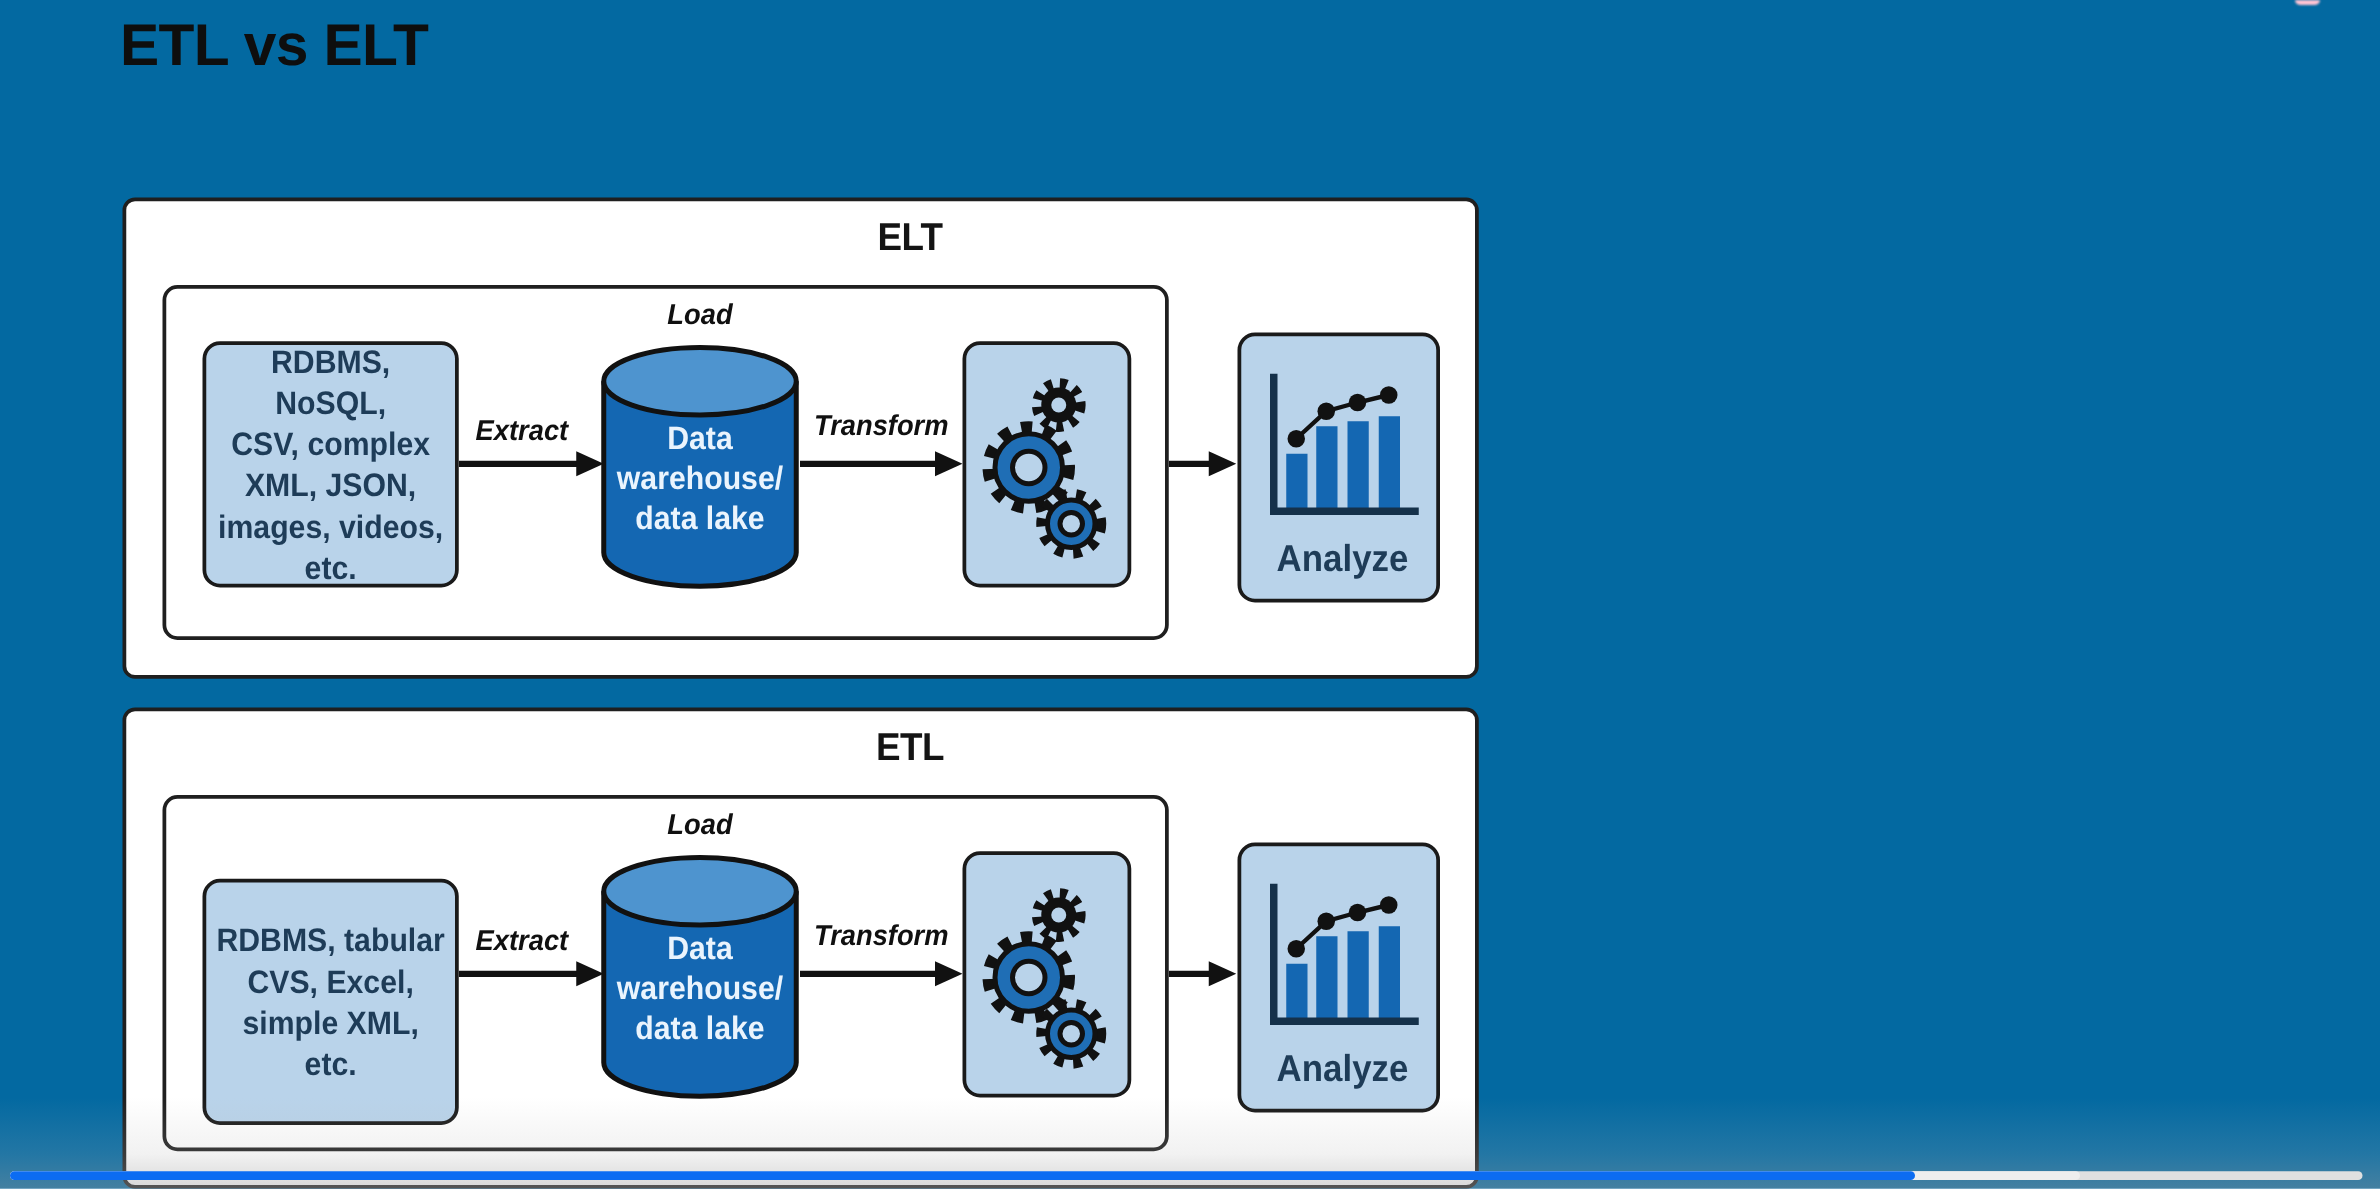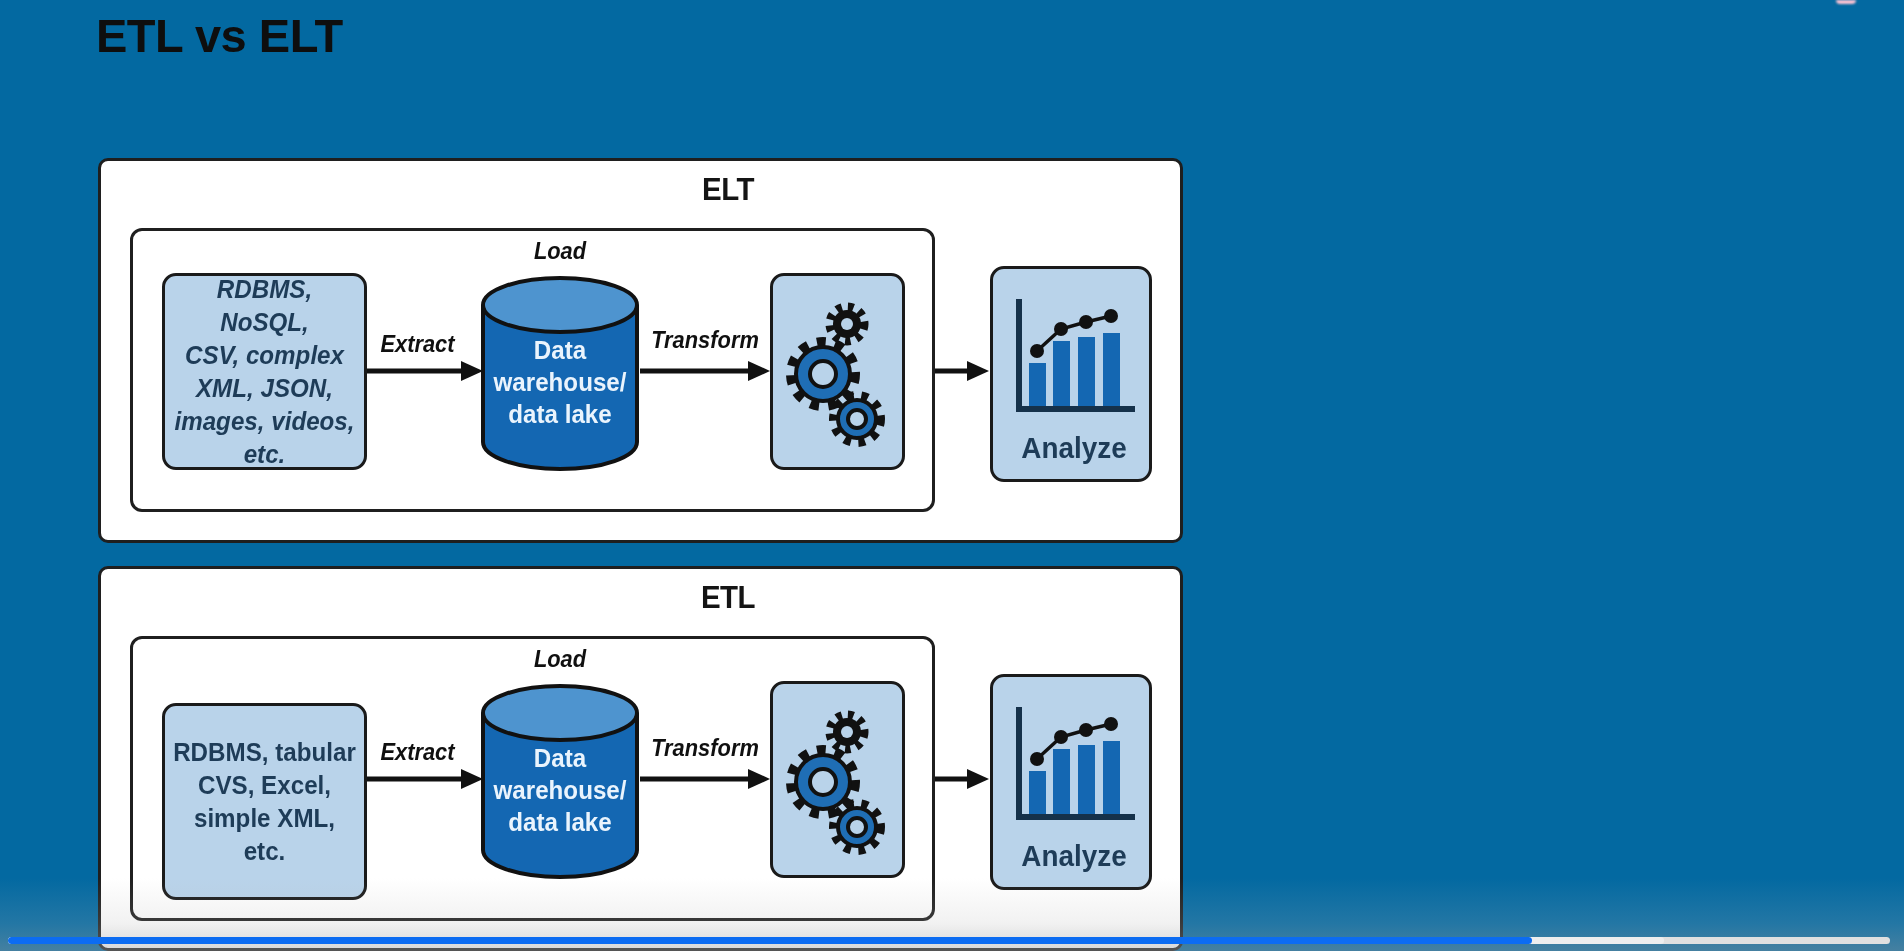--- a/index.html
+++ b/index.html
@@ -56,21 +56,21 @@
 <div id="stage">
 
   <div class="abs page-title">ETL vs ELT</div>
 
   <div class="abs panel-outer" style="left:98px; top:158px; width:1085px; height:385px;"></div>
 
   <div class="abs panel-label" style="left:653px; top:172px; width:150px;">ELT</div>
 
   <div class="abs panel-inner" style="left:130px; top:228px; width:805px; height:284px;"></div>
 
-  <div class="abs node-box" style="left:162px; top:273px; width:205px; height:197px;font-style:italic;">
+  <div class="abs node-box" style="left:162px; top:273px; width:205px; height:197px;">
     <div class="src-text">
       <span>RDBMS, NoSQL,</span>
       <span>CSV, complex</span>
       <span>XML, JSON,</span>
       <span>images, videos,</span>
       <span>etc.</span>
     </div>
   </div>
 
   <div class="abs flow-label" style="left:365px; top:331px; width:105px;">Extract</div>

